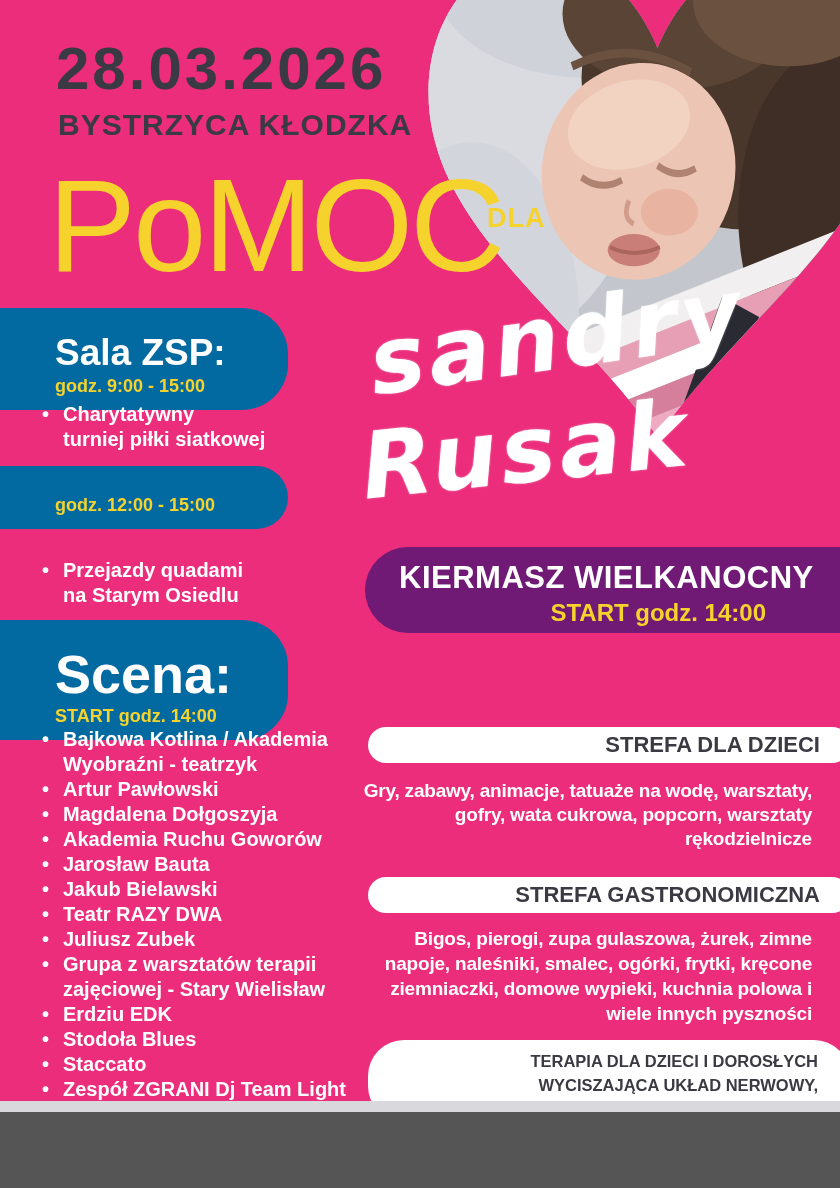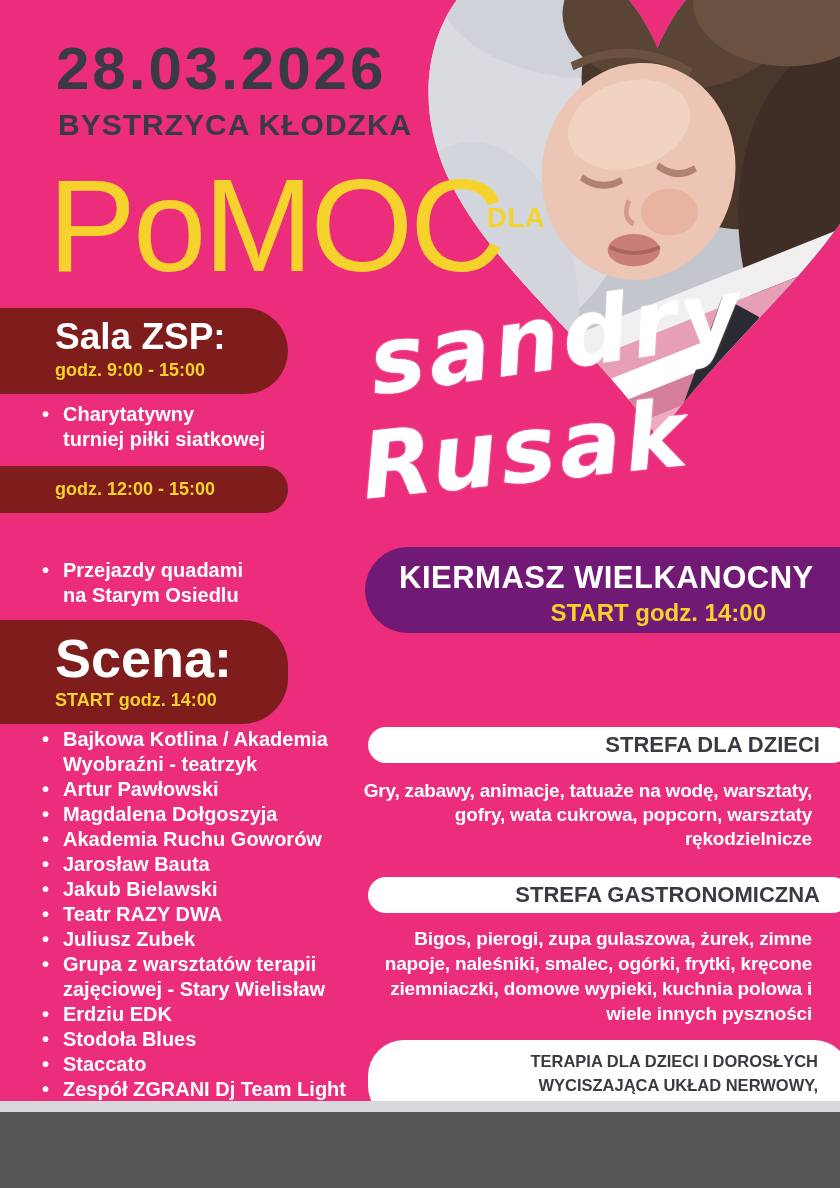--- a/index.html
+++ b/index.html
@@ -29,22 +29,22 @@
   .script{
     position:absolute;color:#fff;font-family:"DejaVu Sans",sans-serif;
     font-style:italic;font-weight:bold;letter-spacing:4px;line-height:1;
     text-shadow:0 0 2px rgba(255,255,255,.6);
   }
   .script.l1{left:370px;top:318px;font-size:92px;transform:rotate(-8deg);transform-origin:left center;}
   .script.l2{left:362px;top:422px;font-size:92px;transform:rotate(-6deg);transform-origin:left center;}
   
   .dark-pill{
     position:absolute;left:0;width:288px;box-sizing:border-box;
-    background:#7f1d1d;border-radius:0 46px 46px 0;
-    padding:10px 10px 13px 55px;
+    background:#0369a1;border-radius:0 46px 46px 0;
+    padding:26px 10px 13px 55px;
   }
   .dark-pill .t{color:#fff;font-weight:bold;line-height:1.05;}
   .dark-pill .y{color:#F5D32C;font-weight:bold;font-size:18px;margin-top:3px;}
   .pill-sala {top:308px;}  .pill-sala  .t{font-size:37px;}
   .pill-atv  {top:466px;}  .pill-atv   .t{font-size:37px;}
   .pill-scena{top:620px;}  .pill-scena .t{font-size:54px;}
   
   ul.bullets{
     position:absolute;left:40px;margin:0;padding:0;list-style:none;
     color:#fff;font-weight:bold;font-size:20px;line-height:25px;

